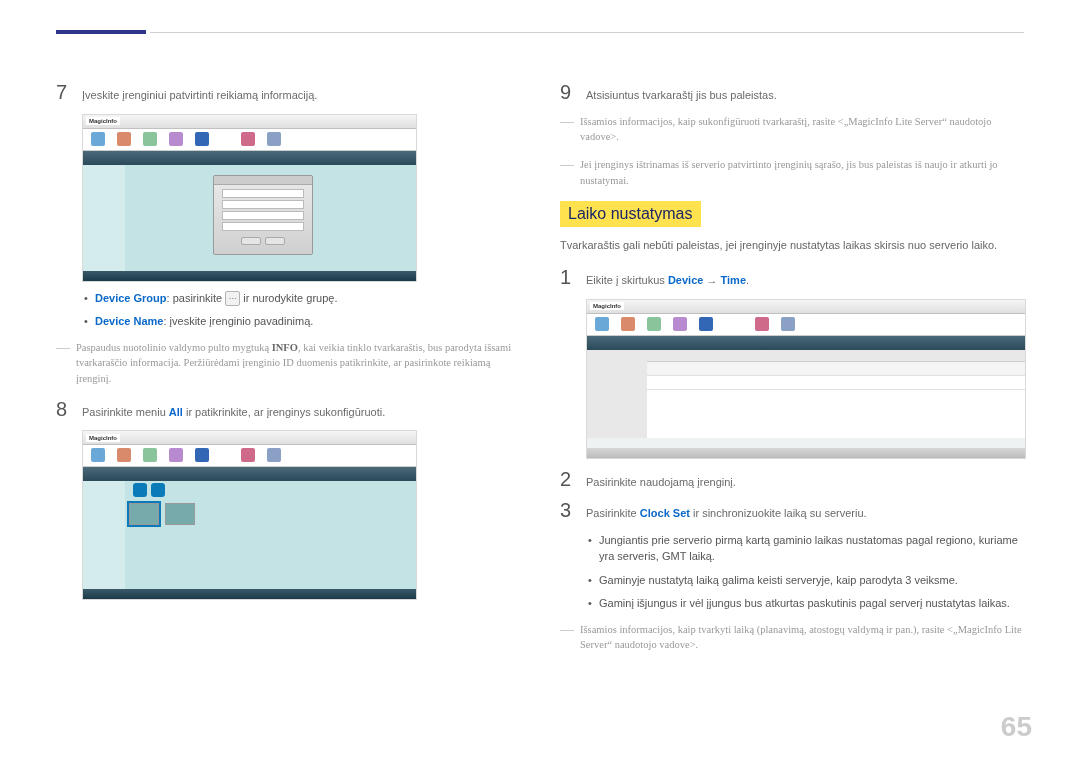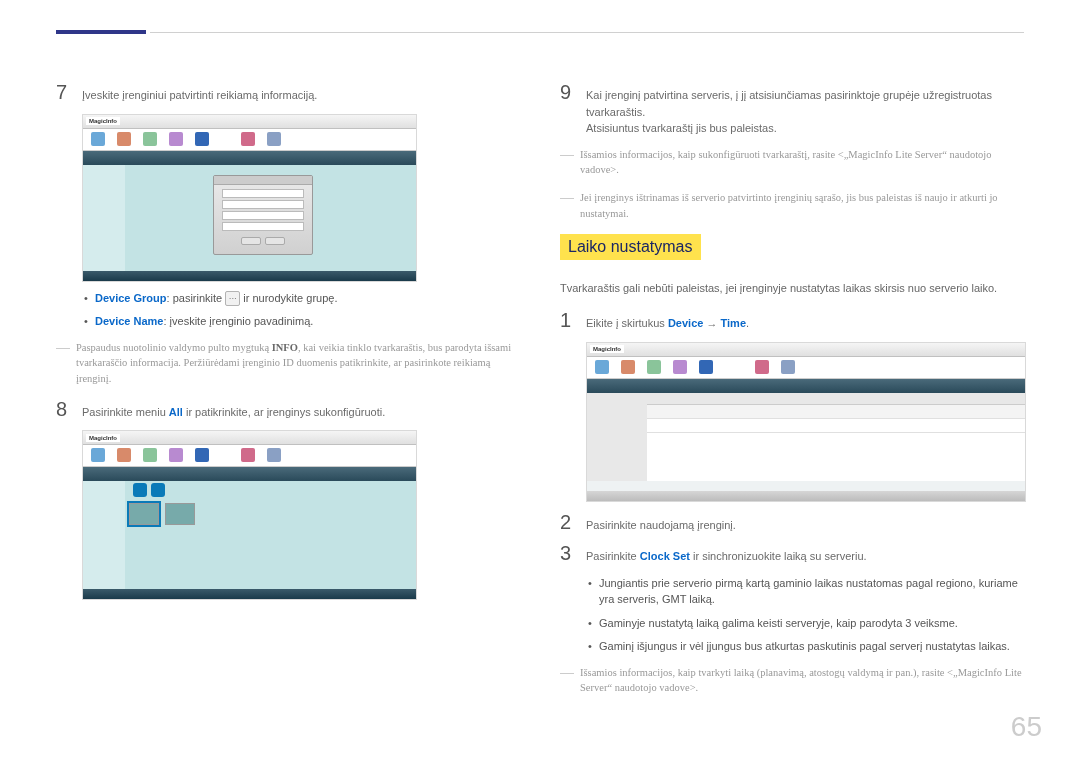--- a/index.html
+++ b/index.html
@@ -203,34 +203,34 @@
   .dash-note .dash { color:#ccc; font-size:14px; line-height:1; }
   .dash-note .note-text { flex:1;font-family:Liberation Serif, serif; }
   .dash-note .bold { color:#6a6a6a; font-weight:600; }
   .heading {
     display: inline-block;
     background: #ffe24d;
     color: #1b2665;
     font-size: 16px;
     font-weight: 500;
     padding: 4px 8px;
-    margin-bottom: 20px;
+    margin-bottom: 10px;
   }
   .intro {
     color: #666;
     margin-bottom: 14px;
     line-height: 1.5;
   }
   .pagenum {
     position: absolute;
-    right: 38px;
+    right: 48px;
     bottom: 20px;
     font-size: 28px;
     color: #ccc;
-    font-weight: 400;
+    font-weight: 700;
   }
 </style>
 </head>
 <body>
 
 <div class="page">
   <div class="top-rule">
     <div class="top-accent"></div>
     <div class="top-line"></div>
   </div>
@@ -317,21 +317,20 @@
         <div class="ss-thumb sel" style="top:72px"></div>
         <div class="ss-thumb" style="top:72px;left:82px"></div>
         <div class="ss-footer"></div>
       </div>
     </div>
 
     <div class="col">
       <div class="num-item">
         <div class="big-num">9</div>
         <div class="item-body">
-          <div>Kai įrenginį patvirtina serveris, į jį atsisiunčiamas pasirinktoje grupėje užregistruotas tvarkaraštis.</div>
           <div style="">Atsisiuntus tvarkaraštį jis bus paleistas.</div>
         </div>
       </div>
 
       <div class="dash-note" style="margin-left:0">
         <span class="dash">―</span>
         <span class="note-text">Išsamios informacijos, kaip sukonfigūruoti tvarkaraštį, rasite &lt;„MagicInfo Lite Server“ naudotojo vadove&gt;.</span>
       </div>
       <div class="dash-note" style="margin-left:0">
         <span class="dash">―</span>

